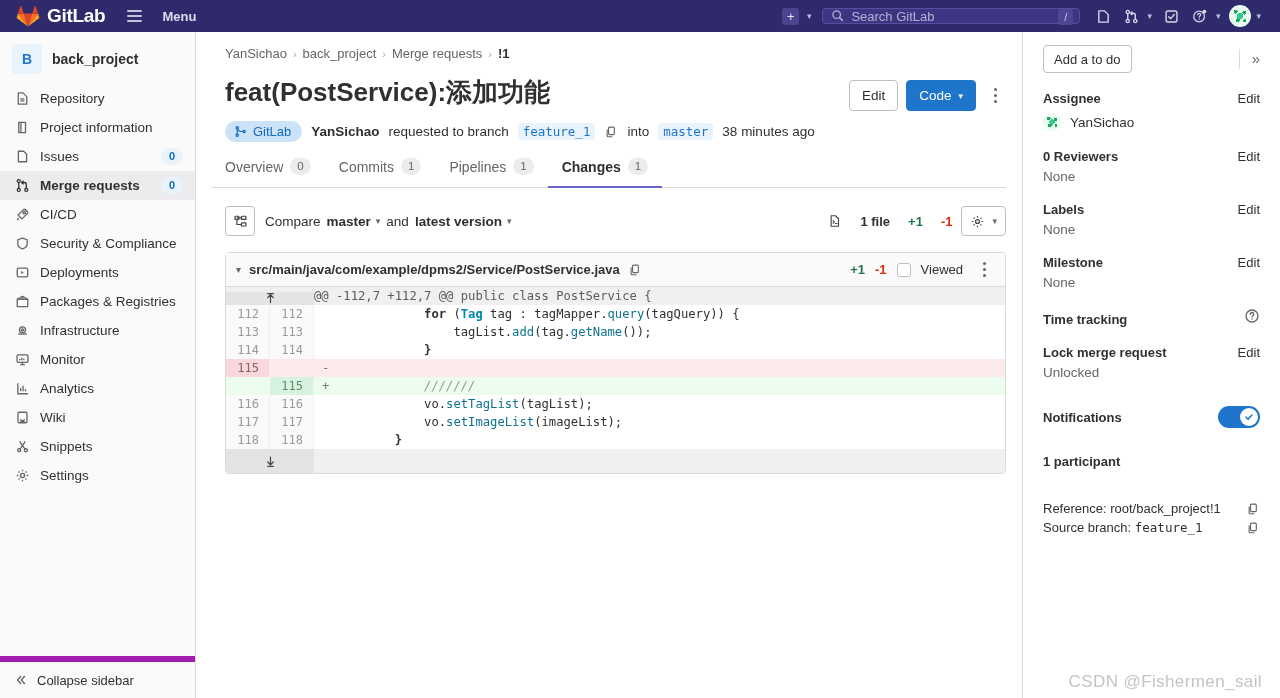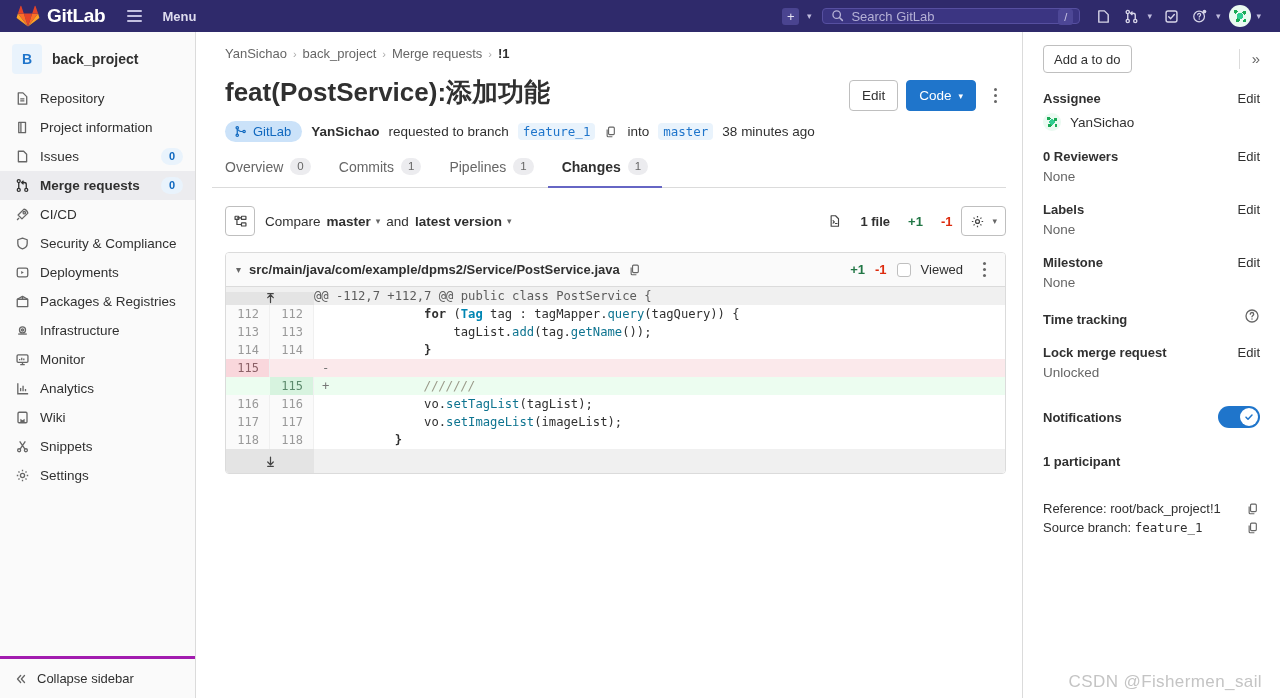--- a/index.html
+++ b/index.html
@@ -76,21 +76,21 @@
     padding: 0 12px 0 14px; color: #303030; font-size: 13.5px; cursor: pointer;
   }
   .nav-item.active { background: #ececef; font-weight: bold; }
   .nav-item .ico { width: 16px; height: 16px; flex: 0 0 16px; color: #666; display: flex; align-items: center; justify-content: center; }
   .nav-item .lbl { flex: 1; white-space: nowrap; }
   .badge-count {
     background: #e9f3fc; color: #1068bf; border-radius: 9px; font-size: 11px;
     font-weight: bold; padding: 1px 8px; line-height: 15px;
   }
   .collapse-bar {
-    height: 42px; border-top: 3px solid #a21caf; display: flex; align-items: center;
+    height: 42px; border-top: 6px solid #a21caf; display: flex; align-items: center;
     gap: 9px; padding-left: 14px; font-size: 13px; color: #303030; cursor: pointer;
   }
 
   
   .main {
     position: absolute; top: 32px; left: 196px; width: 826px; height: 666px;
     background: #fff; padding: 0 16px; overflow: hidden;
   }
   .breadcrumb { display: flex; align-items: center; gap: 6px; font-size: 13px; color: #666; padding: 14px 0 0 13px; }
   .breadcrumb a { color: #666; text-decoration: none; cursor: pointer; }

